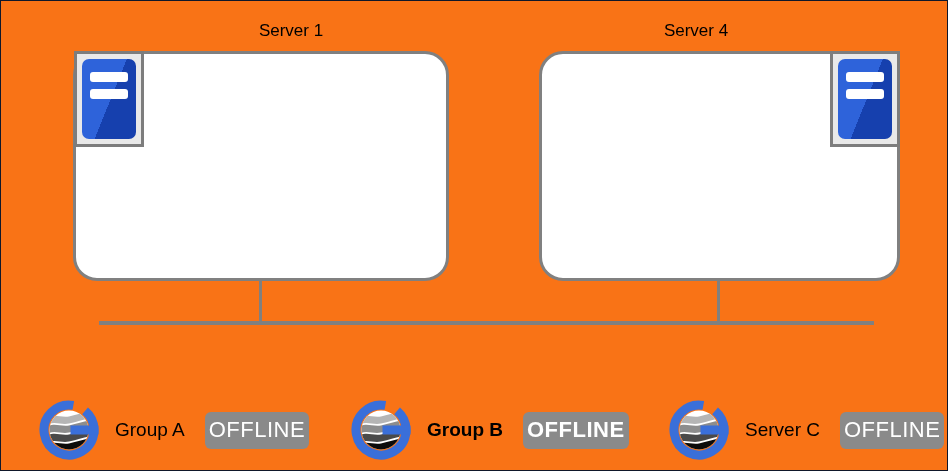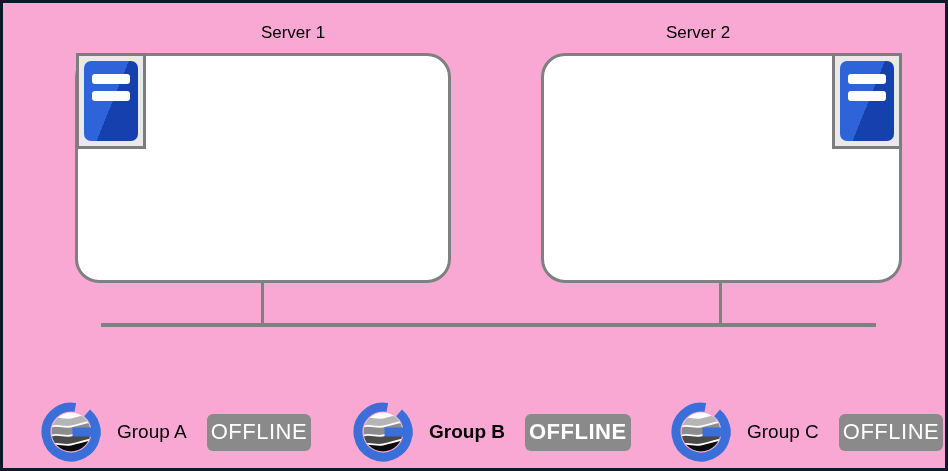--- a/index.html
+++ b/index.html
@@ -1,18 +1,18 @@
 <!DOCTYPE html>
 <html><head>
 <meta charset="utf-8">
 <style>
   html,body { margin:0; padding:0; background:#ffffff; }
   .canvas {
     position:relative; width:948px; height:471px; box-sizing:border-box;
-    background:#f9a8d4; border:3px solid #0f172a; overflow:hidden;
+    background:#f97316; border:1px solid #0f172a; overflow:hidden;
     font-family:"Liberation Sans", sans-serif;
   }
   .server-title {
     position:absolute; top:20px; transform:translateX(-50%);
     font-size:17px; color:#000; white-space:nowrap;
   }
   #server-title-1 { left:290px; }
   #server-title-2 { left:695px; }
   .server-box {
     position:absolute; top:50px; height:230px; box-sizing:border-box;
@@ -81,21 +81,21 @@
       </g>
       <path d="M46.07 10.85 A25 25 0 1 1 34.34 5.38" fill="none" stroke="#3a6fd9" stroke-width="9"></path>
       <rect x="31.5" y="25.5" width="28" height="9" fill="#3a6fd9"></rect>
     </g>
   </defs>
 </svg>
 
 <div class="canvas">
 
   <div class="server-title" id="server-title-1">Server 1</div>
-  <div class="server-title" id="server-title-2">Server 2</div>
+  <div class="server-title" id="server-title-2">Server 4</div>
 
   <div class="server-box" id="server-box-1"></div>
   <div class="server-box" id="server-box-2"></div>
 
   <div class="server-icon" id="server-icon-1">
     <div class="chassis">
       <div class="bar bar1"></div>
       <div class="bar bar2"></div>
     </div>
   </div>
@@ -123,17 +123,17 @@
         <use href="#glogo"></use>
       </svg>
     <span class="group-label">Group B</span>
     <span class="status-badge">OFFLINE</span>
   </div>
 
   <div class="group-row" id="group-c">
     <svg class="group-logo" viewBox="0 0 60 60">
         <use href="#glogo"></use>
       </svg>
-    <span class="group-label">Group C</span>
+    <span class="group-label">Server C</span>
     <span class="status-badge">OFFLINE</span>
   </div>
 
 </div>
 
 </body></html>

